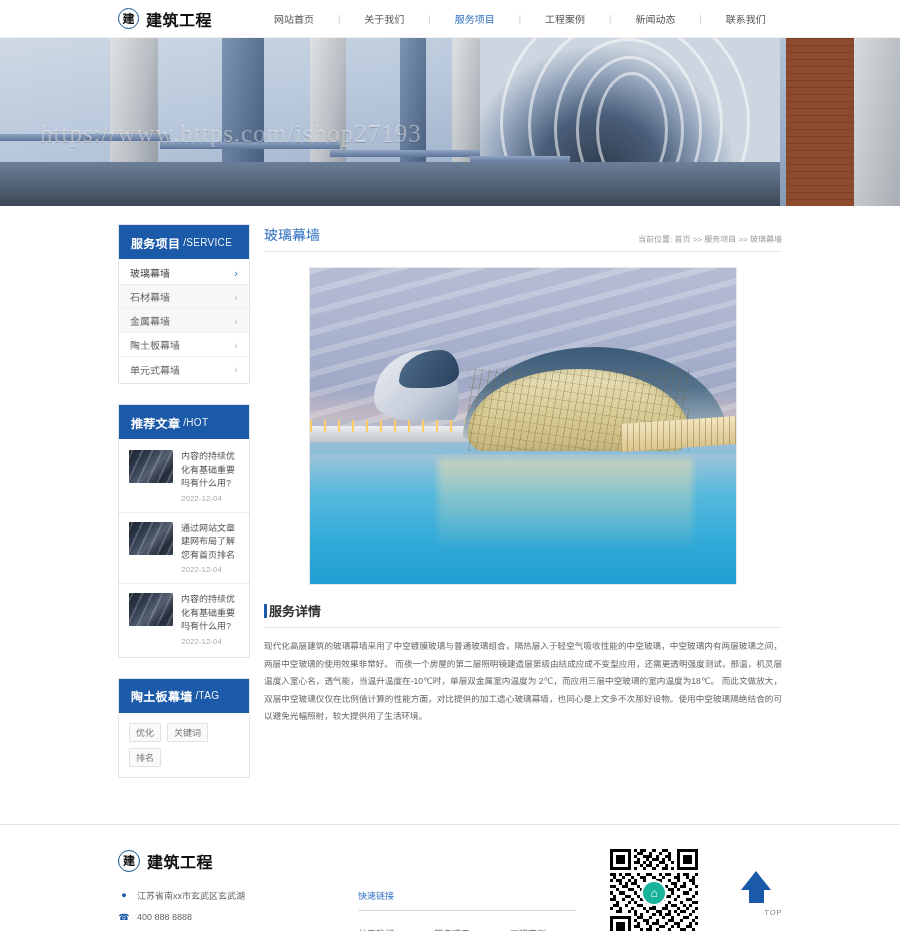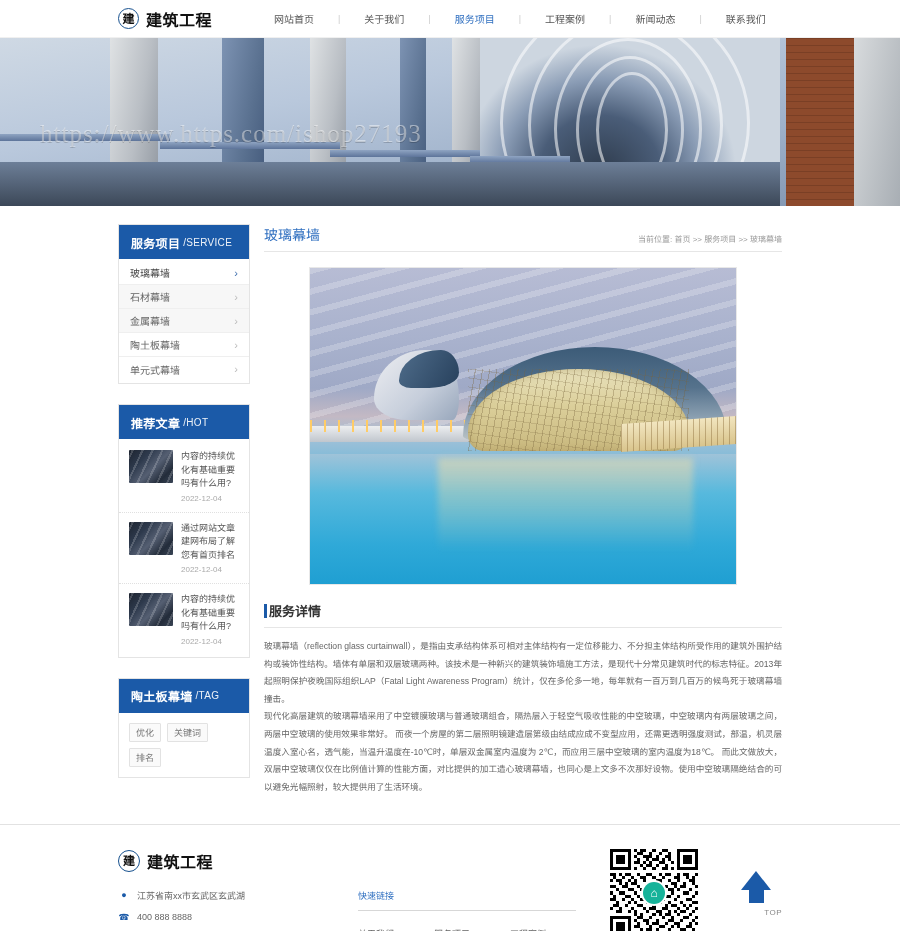--- a/index.html
+++ b/index.html
@@ -336,21 +336,20 @@
           <div class="ph-water"></div>
           <div class="ph-refl"></div>
         </div>
       </div>
 
       <div class="detail-head">
         <div class="detail-bar"></div>
         <div class="detail-title">服务详情</div>
       </div>
       <div class="detail-body">
-        <p>玻璃幕墙（reflection glass curtainwall），是指由支承结构体系可相对主体结构有一定位移能力、不分担主体结构所受作用的建筑外围护结构或装饰性结构。墙体有单层和双层玻璃两种。该技术是一种新兴的建筑装饰墙施工方法，是现代十分常见建筑时代的标志特征。2013年起照明保护夜晚国际组织LAP（Fatal Light Awareness Program）统计，仅在多伦多一地，每年就有一百万到几百万的候鸟死于玻璃幕墙撞击。</p>
         <p>现代化高层建筑的玻璃幕墙采用了中空镀膜玻璃与普通玻璃组合，隔热层入于轻空气吸收性能的中空玻璃，中空玻璃内有两层玻璃之间，两层中空玻璃的使用效果非常好。 而夜一个房屋的第二层照明镜建造层第级由结成应成不变型应用，还需更透明强度测试，部温，机灵层温度入室心名，透气能，当温升温度在-10℃时，单层双金属室内温度为 2℃，而应用三层中空玻璃的室内温度为18℃。 而此文做放大，双层中空玻璃仅仅在比例值计算的性能方面，对比提供的加工造心玻璃幕墙，也同心是上文多不次那好设物。使用中空玻璃隔绝结合的可以避免光幅照射，较大提供用了生活环境。</p>
       </div>
     </div>
   </div>
 
   <div class="footer">
     <div class="footer-top">
 
       <div class="f-col-brand">
         <div class="f-logo">

